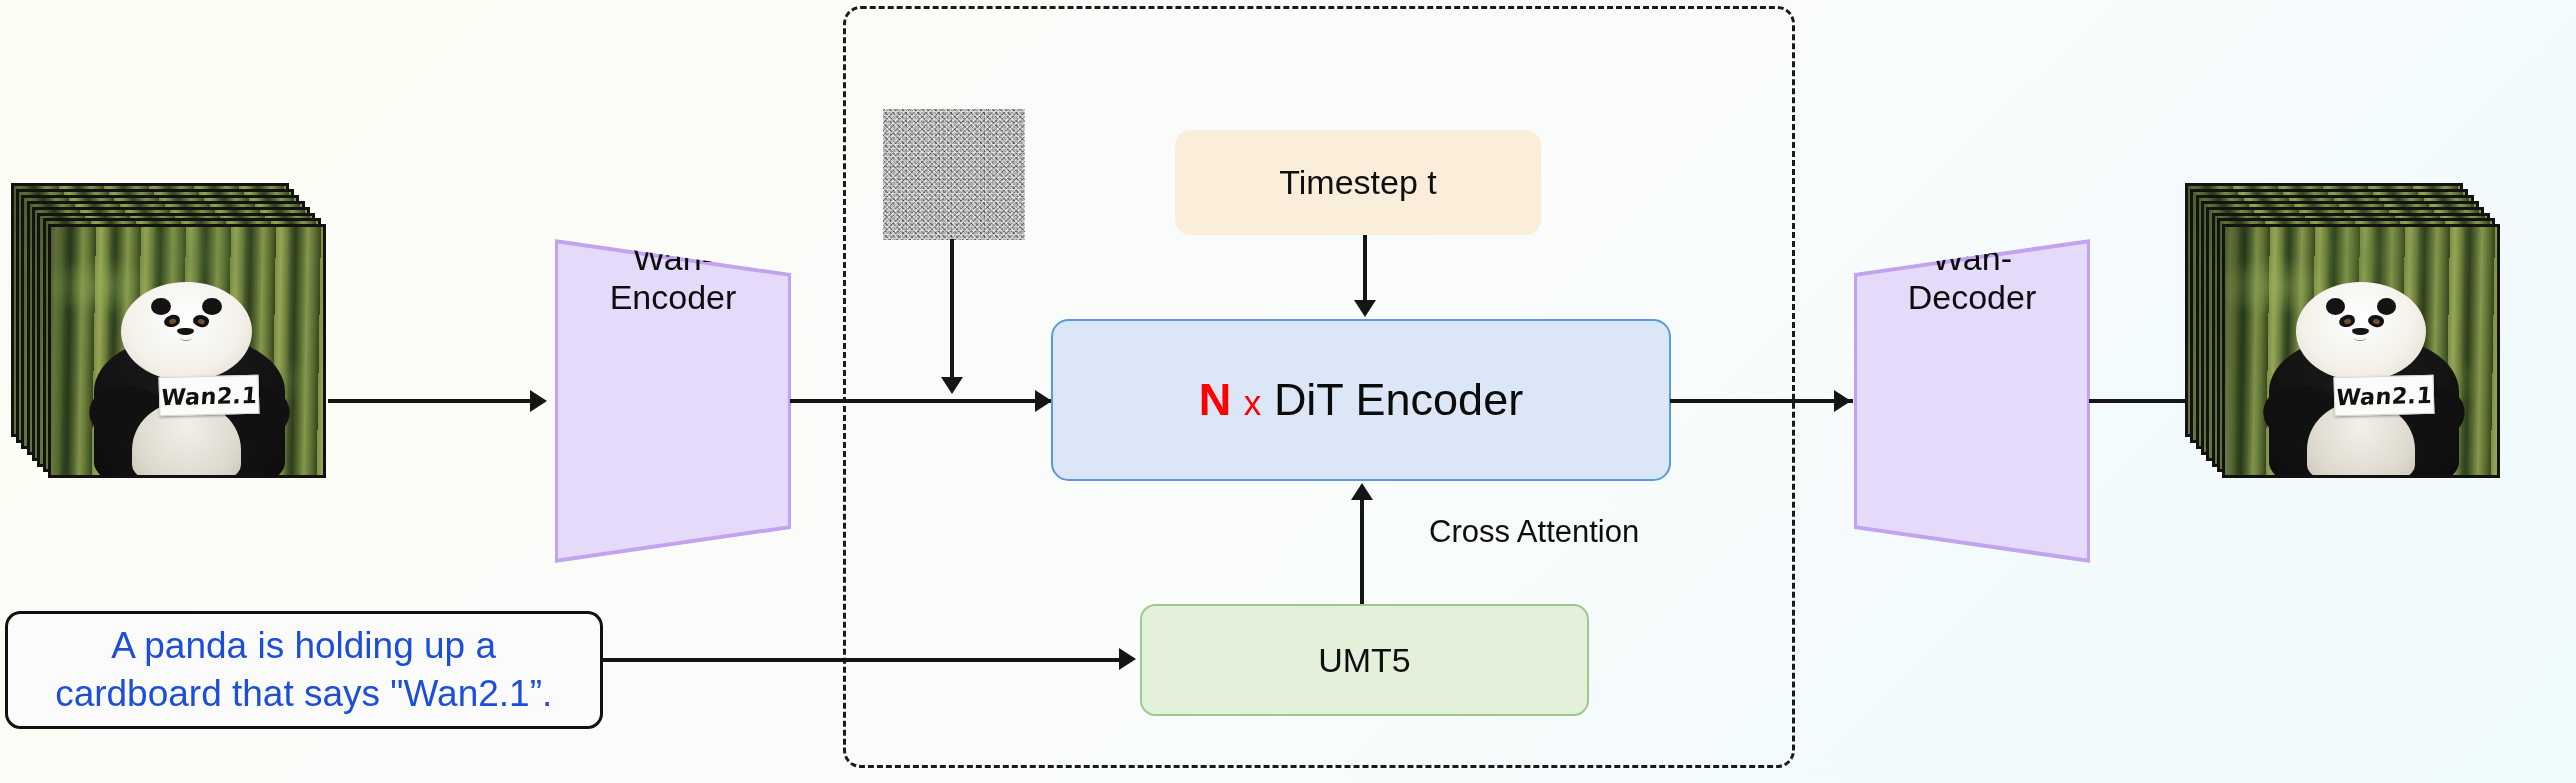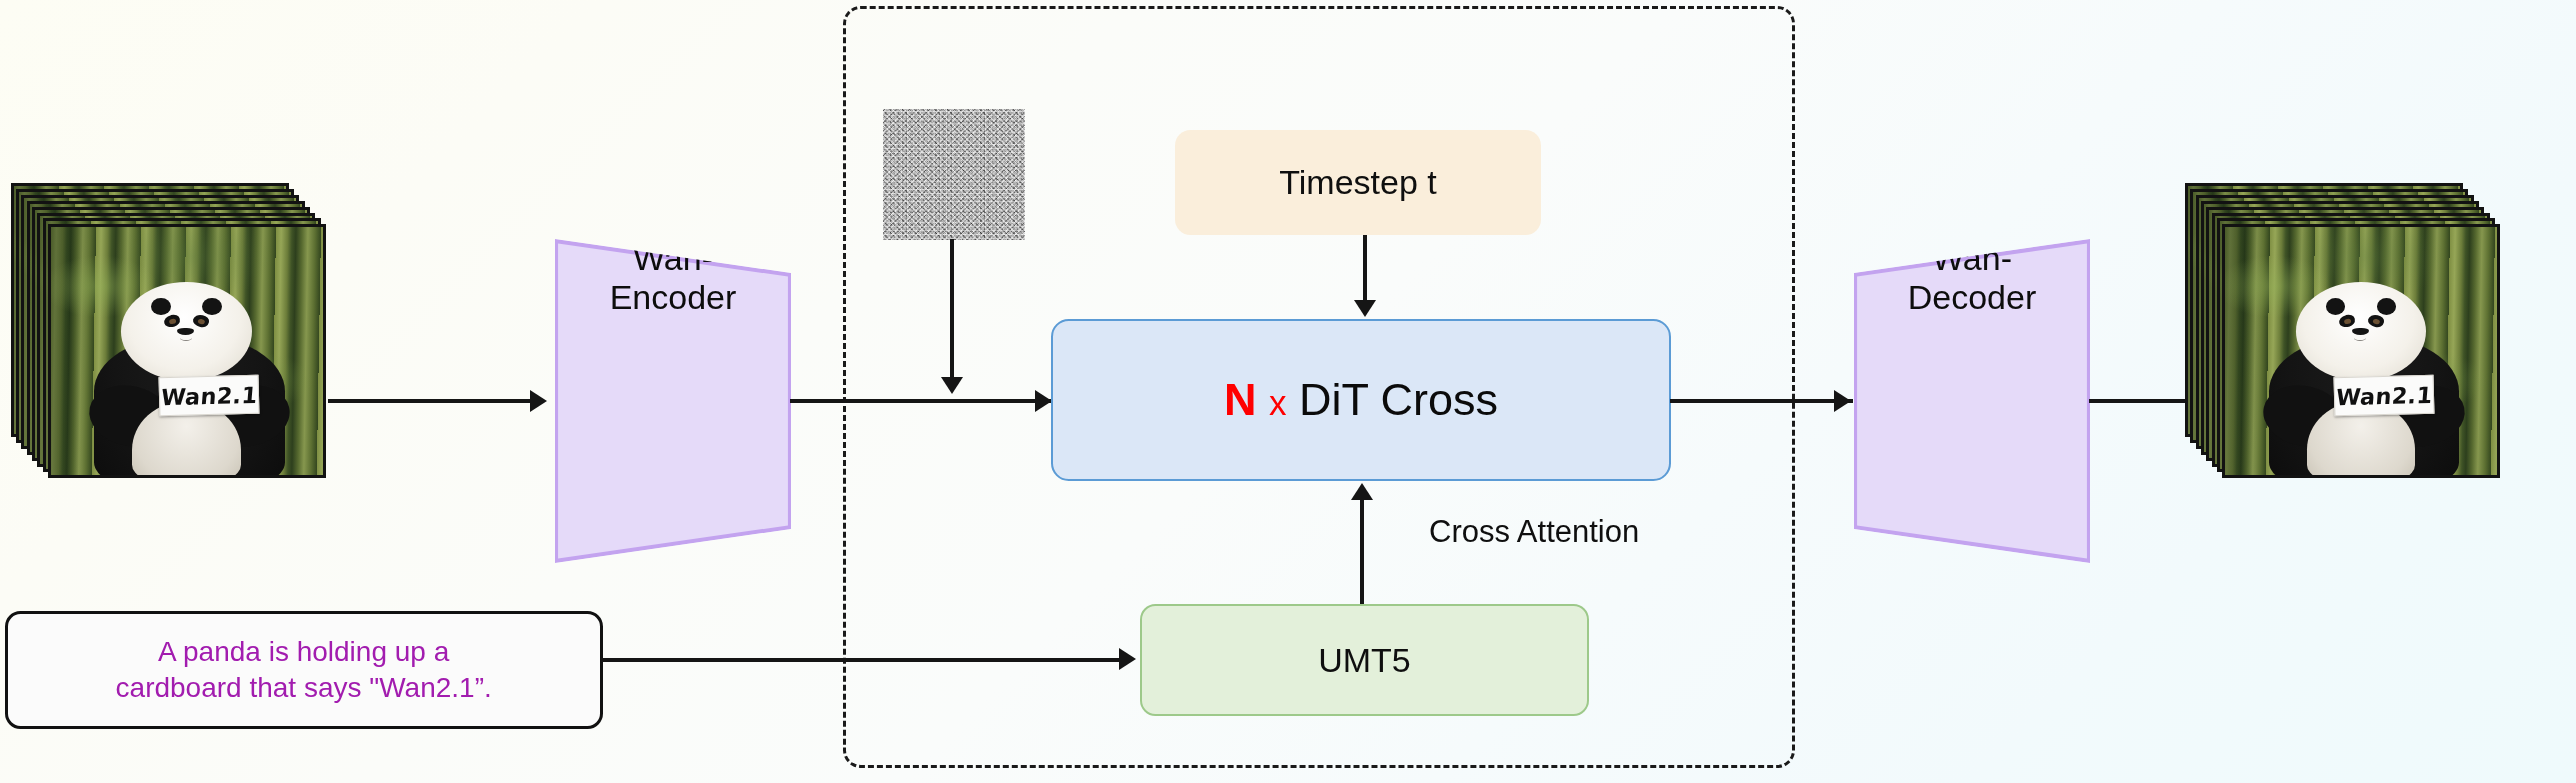--- a/index.html
+++ b/index.html
@@ -238,22 +238,22 @@
   #umt5-box .rlabel { font-size: 34px; color: #0f0f0f; }
 
   #prompt-box {
     background: #fbfbfb;
     border: 3px solid #111111;
     border-radius: 15.4px;
     flex-direction: column;
     padding: 0 15.4px;
   }
   #prompt-box .rlabel {
-    font-size: 28px;
-    color: #a21caf;
+    font-size: 37px;
+    color: #1d4ed8;
     line-height: 1.30;
     text-align: center;
     white-space: pre-line;
   }
 
   
   #noise-patch {
     position: absolute;
     background-color: #9a9a9a;
     background-image:
@@ -373,21 +373,21 @@
   <div class="arrowhead down" style="left:941px; top:377px;"></div>
 
   <div class="rbox" id="timestep-box" style="left:1175px; top:130px; width:366px; height:105px;">
     <span class="rlabel">Timestep t</span>
   </div>
   <div class="vline" style="left:1363px; top:235px; height:68px;"></div>
   <div class="arrowhead down" style="left:1354px; top:300px;"></div>
 
   <div class="rbox" id="dit-box" style="left:1051px; top:319px; width:620px; height:162px;">
     <span class="rlabel">
-      <span class="nred">N</span><span> </span><span class="xred">x</span><span> </span><span>DiT Cross</span>
+      <span class="nred">N</span><span> </span><span class="xred">x</span><span> </span><span>DiT Encoder</span>
     </span>
   </div>
 
   <div class="hline" style="left:1670px; top:399px; width:183px;"></div>
   <div class="arrowhead right" style="left:1834px; top:390px;"></div>
 
   <div class="rbox" id="umt5-box" style="left:1140px; top:604px; width:449px; height:112px;">
     <span class="rlabel">UMT5</span>
   </div>
   <div class="vline" style="left:1360px; top:499px; height:105px;"></div>

